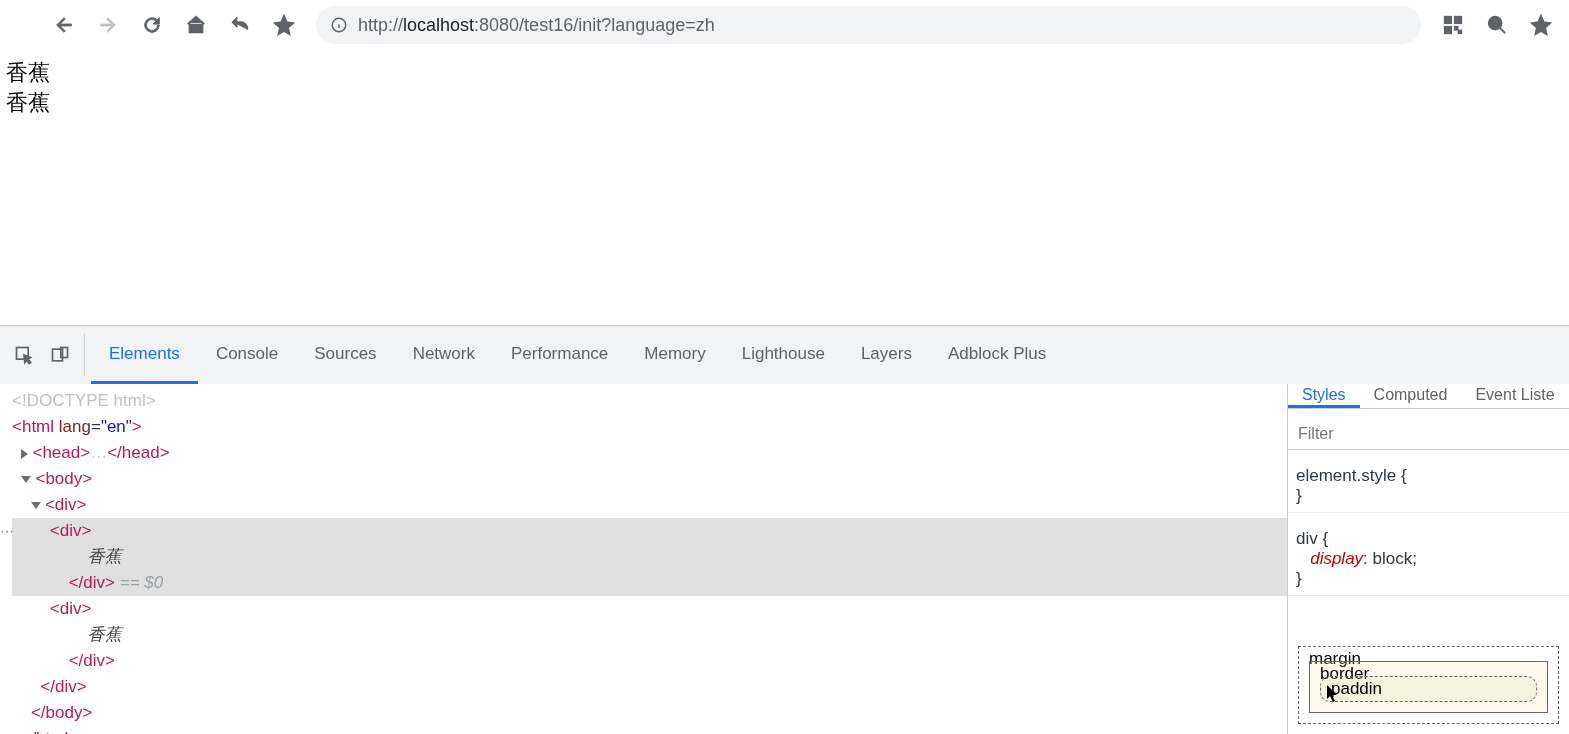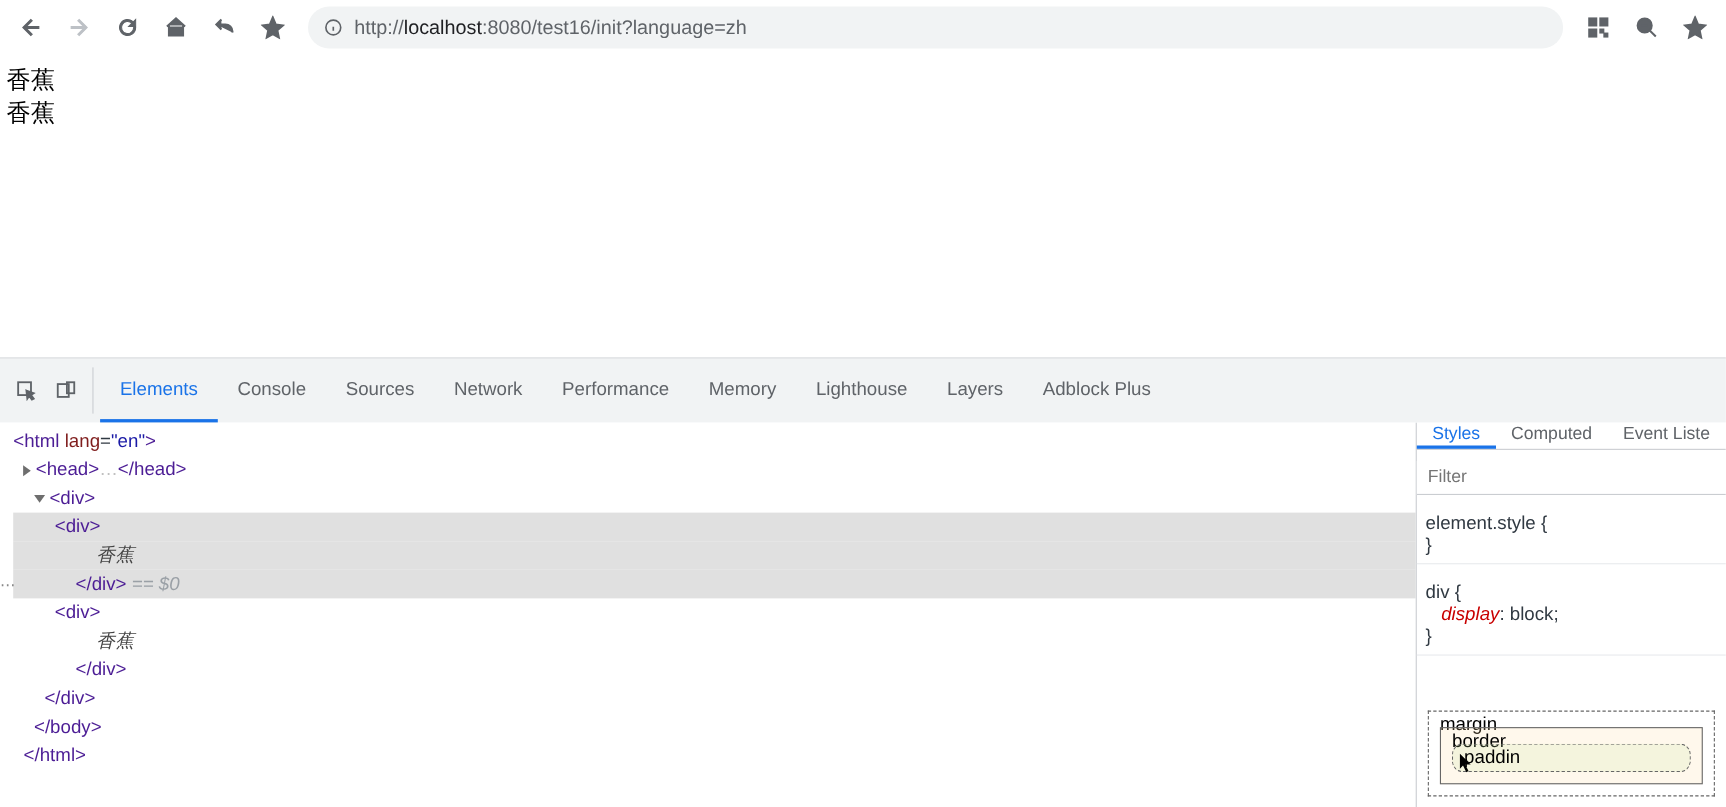--- a/index.html
+++ b/index.html
@@ -1,19 +1,19 @@
 <!DOCTYPE html>
 <html><head>
   <meta charset="utf-8">
   <style>
     * { margin: 0; padding: 0; box-sizing: border-box; font-family: -apple-system, "Segoe UI", Arial, sans-serif; }
     body { width: 1569px; height: 734px; overflow: hidden; background: #fff; }
 
     
-    .browser-toolbar { height: 50px; display: flex; align-items: center; padding: 0 8px; gap: 4px; background: #fff; }
+    .browser-toolbar { height: 50px; display: flex; align-items: center; padding: 0 8px; gap: 4px; background: #fff; margin-left: 36px; }
     .nav-btn { width: 40px; height: 40px; display: flex; align-items: center; justify-content: center; border: none; background: transparent; cursor: pointer; color: #5f6368; border-radius: 50%; }
     .nav-btn.disabled { color: #bdc1c6; cursor: default; }
     .nav-btn svg { width: 22px; height: 22px; fill: currentColor; stroke: currentColor; }
     .url-bar { flex: 1; height: 38px; background: #f1f3f4; border-radius: 19px; display: flex; align-items: center; padding: 0 14px; margin: 0 8px; gap: 10px; color: #5f6368; }
     .url-bar .info-icon { width: 18px; height: 18px; flex-shrink: 0; }
     .url-text { font-size: 18px; color: #5f6368; white-space: nowrap; }
     .url-text .host { color: #202124; }
 
     
     .viewport { height: 275px; padding: 8px 6px; font-size: 22px; color: #000; font-family: "Microsoft YaHei", sans-serif; }
@@ -27,21 +27,21 @@
     .dt-sep { width: 1px; background: #cacdd1; margin: 8px 6px; }
     .dt-tab { padding: 0 18px; display: flex; align-items: center; font-size: 17px; color: #5f6368; cursor: pointer; border-bottom: 3px solid transparent; }
     .dt-tab.active { color: #1a73e8; border-bottom-color: #1a73e8; }
 
     .dt-body { flex: 1; display: flex; overflow: hidden; }
 
     
     .dom-panel { flex: 1; font-family: "Consolas", monospace; font-size: 17px; line-height: 26px; padding: 4px 0 4px 12px; color: #303942; position: relative; }
     .dom-line { white-space: pre; }
     .dom-line.selected { background: #e0e0e0; }
-    .tag { color: #4c1d95; }
+    .tag { color: #be185d; }
     .attr-name { color: #7f1d1d; }
     .attr-val { color: #1a1aa6; }
     .doctype { color: #c0c0c0; }
     .triangle { display:inline-block; width:0; height:0; border-style:solid; margin-right:4px; vertical-align:middle; }
     .tri-right { border-width:5px 0 5px 7px; border-color: transparent transparent transparent #6e6e6e; }
     .tri-down { border-width:7px 5px 0 5px; border-color:#6e6e6e transparent transparent transparent; }
     .dots { color:#c0c0c0; }
     .eq0 { color:#9aa0a6; font-style: italic; }
     .cn-text { font-style: italic; color:#444; }
     .dom-dots-gutter { position:absolute; left:0; top:134px; color:#888; font-size:14px; }
@@ -162,22 +162,24 @@
     <div class="dt-tab">Memory</div>
     <div class="dt-tab">Lighthouse</div>
     <div class="dt-tab">Layers</div>
     <div class="dt-tab">Adblock Plus</div>
   </div>
 
   <div class="dt-body">
 
     <div class="dom-panel">
       <span class="dom-dots-gutter">⋯</span>
+      <div class="dom-line"><span class="doctype">&lt;!DOCTYPE html&gt;</span></div>
       <div class="dom-line"><span class="tag">&lt;<span>html</span></span> <span class="attr-name">lang</span>=<span class="attr-val">"en"</span><span class="tag">&gt;</span></div>
       <div class="dom-line">  <span class="triangle tri-right"></span><span class="tag">&lt;<span>head</span>&gt;</span><span class="dots">…</span><span class="tag">&lt;/<span>head</span>&gt;</span></div>
+      <div class="dom-line">  <span class="triangle tri-down"></span><span class="tag">&lt;<span>body</span>&gt;</span></div>
       <div class="dom-line">    <span class="triangle tri-down"></span><span class="tag">&lt;<span>div</span>&gt;</span></div>
       <div class="dom-line selected">        <span class="tag">&lt;<span>div</span>&gt;</span></div>
       <div class="dom-line selected">                <span class="cn-text">香蕉</span></div>
       <div class="dom-line selected">            <span class="tag">&lt;/<span>div</span>&gt;</span> <span class="eq0">== $0</span></div>
       <div class="dom-line">        <span class="tag">&lt;<span>div</span>&gt;</span></div>
       <div class="dom-line">                <span class="cn-text">香蕉</span></div>
       <div class="dom-line">            <span class="tag">&lt;/<span>div</span>&gt;</span></div>
       <div class="dom-line">      <span class="tag">&lt;/<span>div</span>&gt;</span></div>
       <div class="dom-line">    <span class="tag">&lt;/<span>body</span>&gt;</span></div>
       <div class="dom-line">  <span class="tag">&lt;/<span>html</span>&gt;</span></div>

